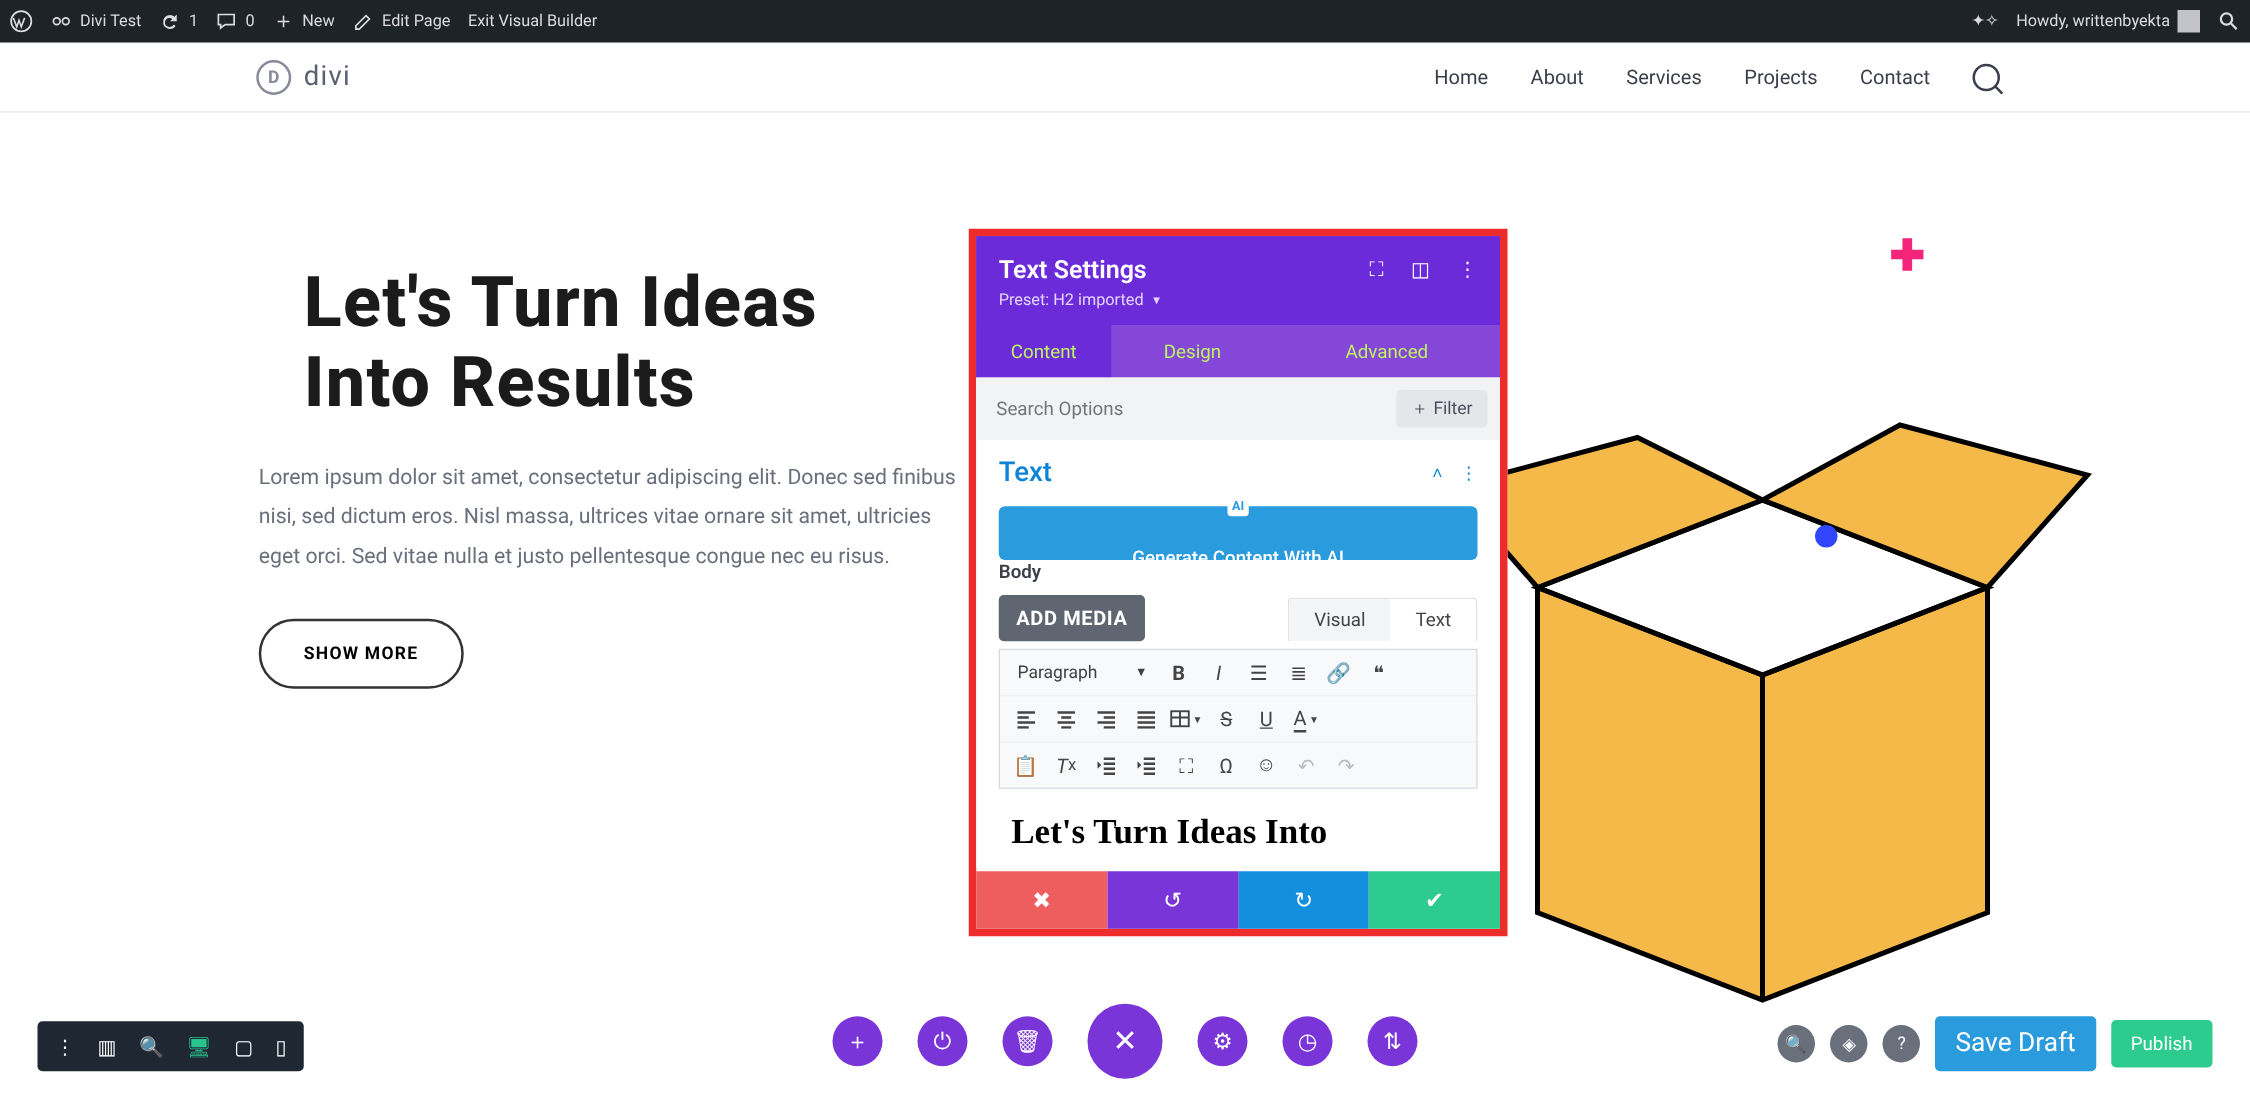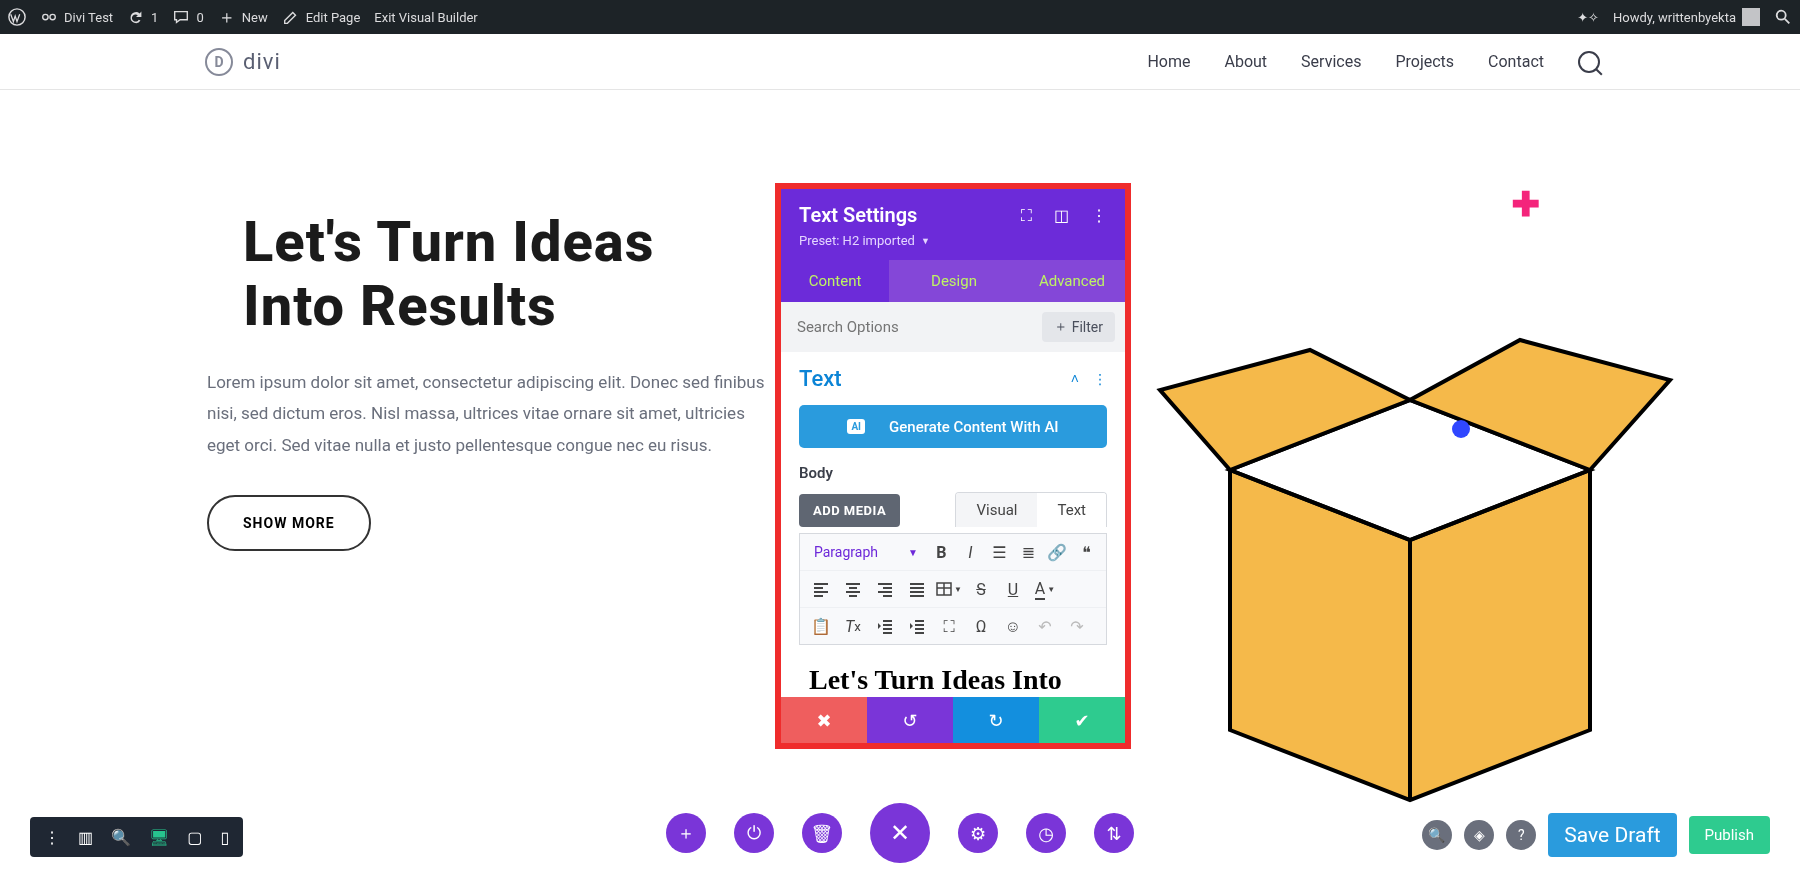--- a/index.html
+++ b/index.html
@@ -29,55 +29,55 @@
 .page h1 { font-size:56px; font-weight:800; line-height:1.15; color:#1b1b1b; letter-spacing:1px; margin-bottom:28px;margin-left:36px; }
 .page p { font-size:17px; line-height:1.85; color:#6a6f7c; margin-bottom:34px; }
 .show-more { display:inline-block; padding:18px 34px; border:2px solid #333; border-radius:34px; font-weight:700; letter-spacing:1px; font-size:14px; cursor:pointer;}
 
 
 .plus-pink { position:absolute; right:260px; top:94px; color:#f4247b; font-size:34px; font-weight:800;}
 .blue-dot { position:absolute; right:330px; top:330px; width:18px; height:18px; background:#3047ff; border-radius:50%;}
 .box-illu { position:absolute; right:110px; top:180px; width:560px; height:560px; }
 
 
-.panel-wrap { position:absolute; left:775px; top:93px; width:356px; height:566px; border:6px solid #ef2c2c; background:#fff; }
+.panel-wrap { position:absolute; left:775px; top:93px; width:431px; height:566px; border:6px solid #ef2c2c; background:#fff; }
 .panel-head { background:#6f2dbd; background:linear-gradient(#6c2bd9,#6c2bd9); color:#fff; padding:14px 18px 12px; }
 .panel-head-row { display:flex; align-items:center; justify-content:space-between;}
 .panel-title { font-size:20px; font-weight:600;}
 .panel-head-icons { display:flex; gap:22px; }
 .panel-head-icons span { cursor:pointer; font-size:16px;}
 .panel-preset { font-size:13px; margin-top:6px; color:#e4d5ff; display:flex; align-items:center; gap:6px;}
 .panel-tabs { display:flex; background:#8447d8; color:#bef264; }
 .panel-tabs .tab { flex:0 0 auto; padding:12px 0; font-size:15px; cursor:pointer; text-align:center;}
 .panel-tabs .tab.active { background:#6c2bd9;}
 .panel-tabs .t1 { width:108px;} .panel-tabs .t2 { width:130px;} .panel-tabs .t3 { flex:1;}
 
 .panel-body { height:calc(566px - 12px - 72px - 44px - 46px); overflow:hidden; position:relative; background:#fff;}
 .search-row { background:#f2f3f5; padding:10px 10px; display:flex; align-items:center;}
 .search-row input { flex:1; background:transparent; border:none; outline:none; font-size:15px; color:#7a7f8c; padding:4px 6px;}
 .filter-btn { background:#e4e6ea; border-radius:4px; padding:6px 12px; font-size:14px; color:#4a4f5c; cursor:pointer; display:flex; align-items:center; gap:4px;}
 
 .group { padding:14px 18px 8px;}
 .group-head { display:flex; align-items:center; justify-content:space-between; margin-bottom:14px;}
 .group-head .title { color:#0b84d6; font-size:22px; font-weight:500;}
 .group-head .icons { display:flex; gap:14px; color:#0b84d6; font-size:14px;}
-.ai-btn { background:#2a9bdd; color:#fff; border-radius:5px; height:43px; display:flex; align-items:center; justify-content:center; gap:24px; font-size:15px; font-weight:500; cursor:pointer; margin-bottom:16px;}
+.ai-btn { background:#2a9bdd; color:#fff; border-radius:5px; height:43px; display:flex; align-items:center; justify-content:center; gap:24px; font-size:15px; font-weight:500; cursor:pointer; flex-direction:column;}
 .ai-badge { background:#fff; color:#2a9bdd; font-size:10px; font-weight:700; padding:2px 4px; border-radius:3px;}
 .body-label { font-size:15px; font-weight:600; color:#3b3f4a; margin-bottom:10px;}
 .media-row { display:flex; align-items:end; justify-content:space-between; margin-bottom:6px;}
-.add-media { background:#5f6672; color:#fff; font-weight:700; font-size:13px; padding:9px 14px; border-radius:4px; cursor:pointer; letter-spacing:0.5px;}
+.add-media { background:#5f6672; color:#fff; font-weight:700; font-size:16px; padding:9px 14px; border-radius:4px; cursor:pointer; letter-spacing:0.5px;}
 .vt-tabs { display:flex; border:1px solid #d6d9de; border-bottom:none; border-radius:4px 4px 0 0; overflow:hidden;}
 .vt-tabs .vt { padding:8px 20px; font-size:15px; color:#444; cursor:pointer; background:#fff;}
 .vt-tabs .vt.active { background:#f4f5f7;}
 
 .toolbar { border:1px solid #d6d9de; background:#f8f9fb;}
 .tb-row { display:flex; align-items:center; gap:2px; padding:4px 6px; flex-wrap:nowrap;}
 .tb-row + .tb-row { border-top:1px solid #eef0f3;}
 .tb-btn { width:30px; height:28px; display:flex; align-items:center; justify-content:center; color:#444; cursor:pointer; font-size:16px; border-radius:3px;}
-.para-sel { display:flex; align-items:center; gap:30px; padding:0 8px; font-size:14px; color:#6d28d9; cursor:pointer;}
+.para-sel { display:flex; align-items:center; gap:30px; padding:0 8px; font-size:14px; color:#404040; cursor:pointer;}
 .para-sel .caret { font-size:10px;}
 .editor-content { padding:18px 10px 0; font-family:Georgia, "Times New Roman", serif; font-size:28px; font-weight:700; color:#000; line-height:1.2; white-space:nowrap; overflow:hidden;}
 
 .panel-foot { position:absolute; bottom:0; left:0; right:0; height:46px; display:flex;}
 .panel-foot .fb { flex:1; display:flex; align-items:center; justify-content:center; color:#fff; font-size:18px; cursor:pointer;}
 .fb.cancel { background:#ef5e5e;}
 .fb.undo   { background:#7a35d8;}
 .fb.redo   { background:#138fde;}
 .fb.accept { background:#2ecb8f;}
 

